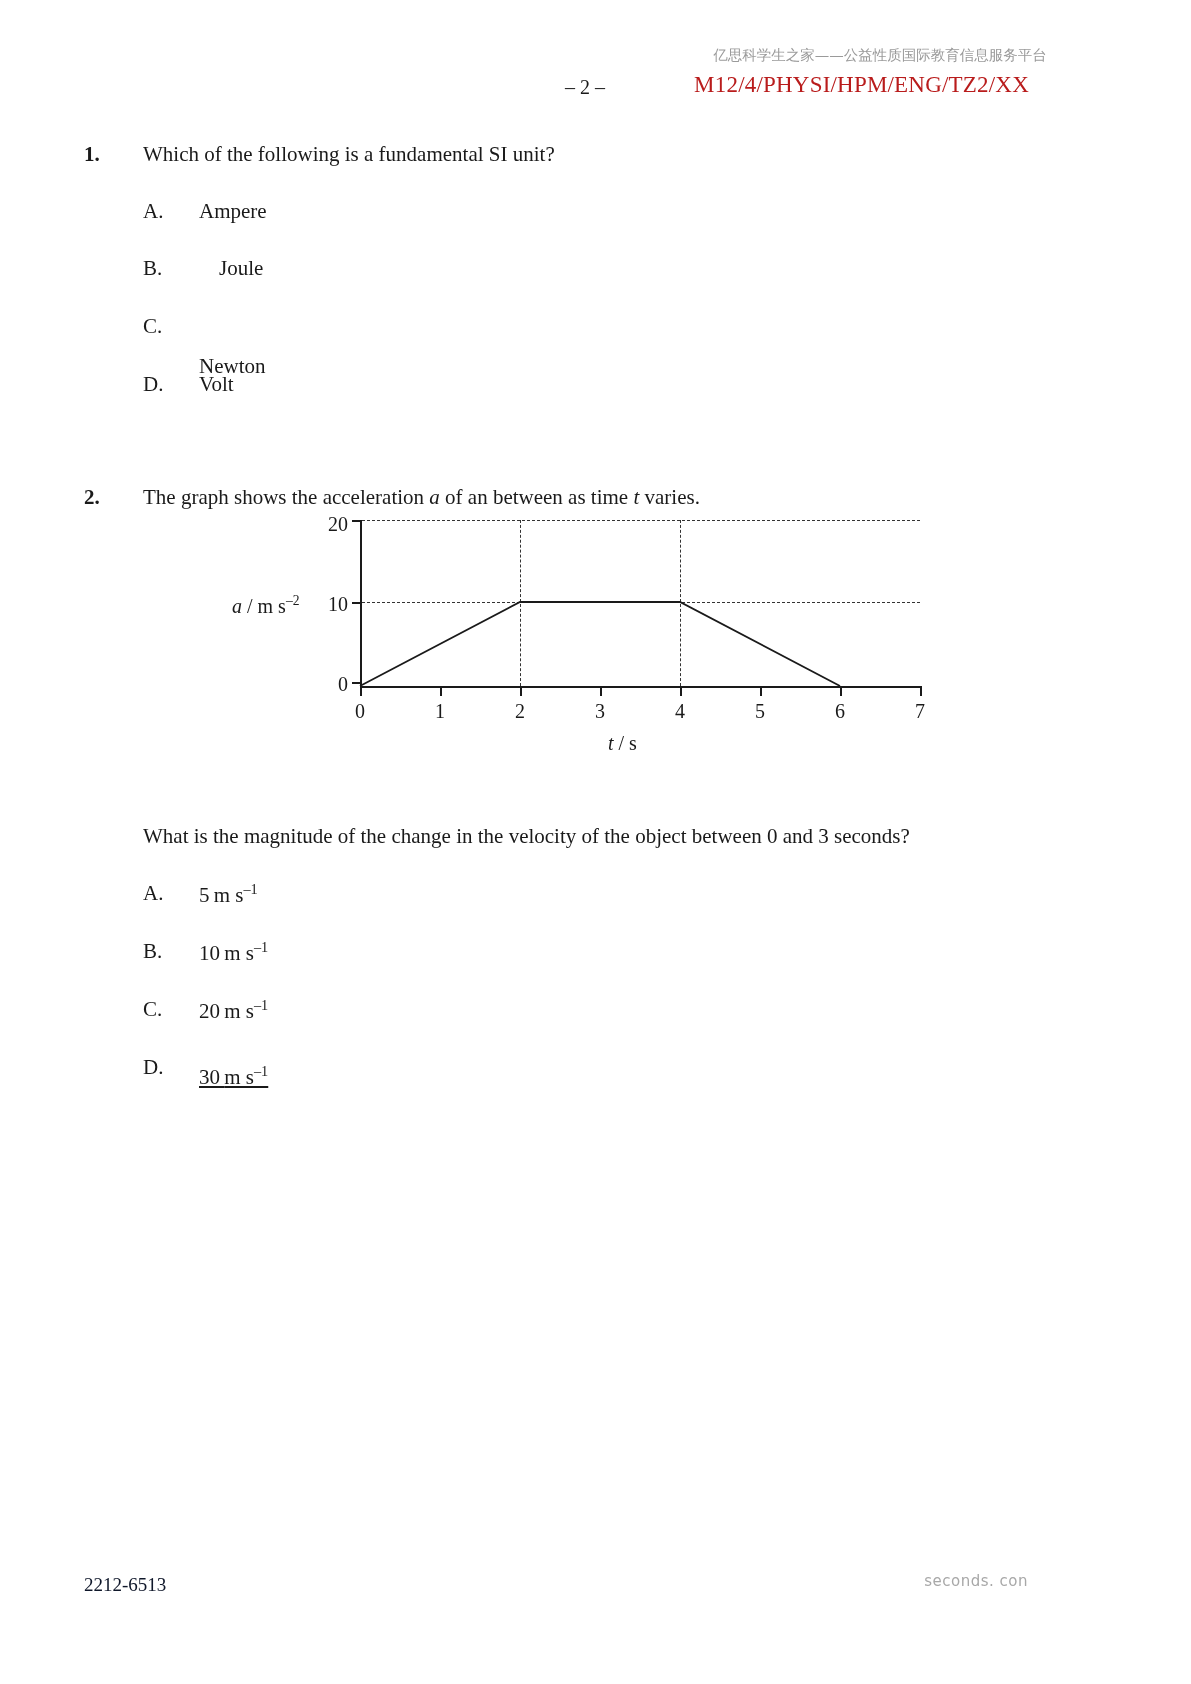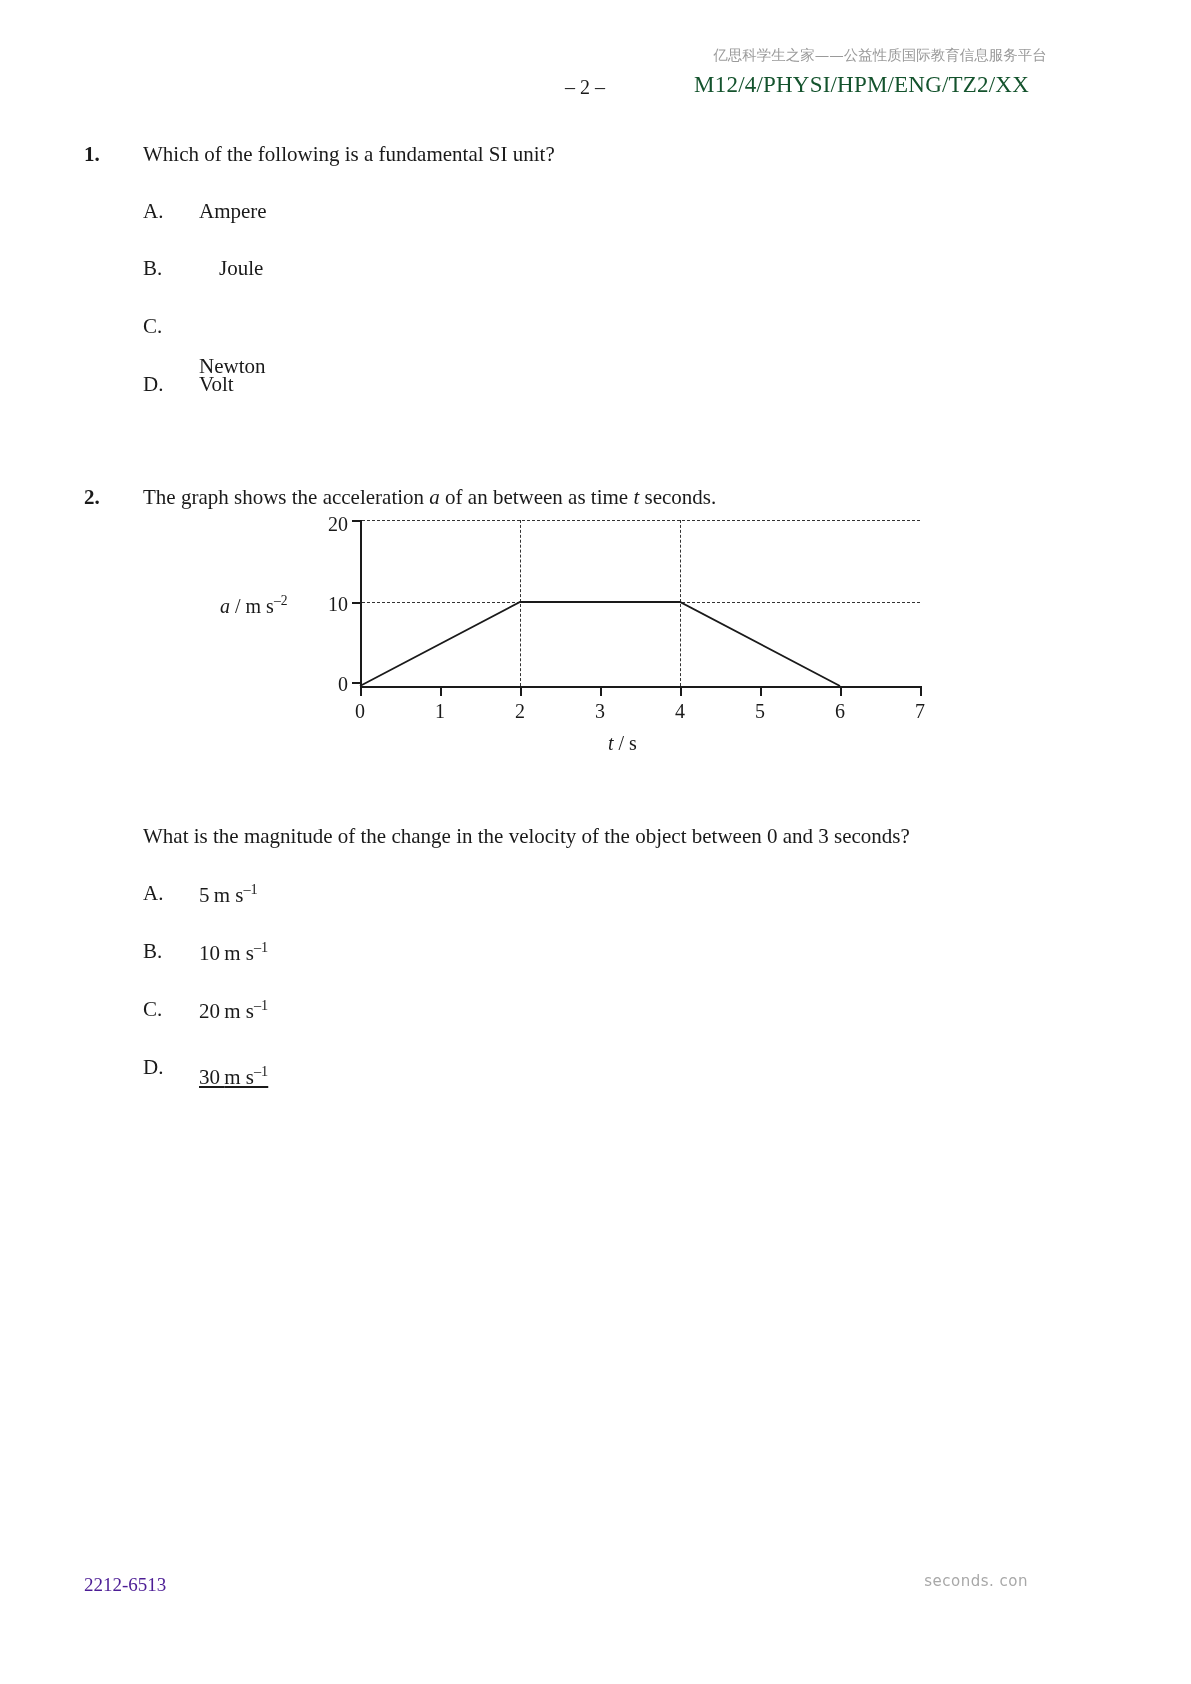--- a/index.html
+++ b/index.html
@@ -43,21 +43,21 @@
     text-align: center;
     font-size: 20px;
     color: #1a1a1a;
   }
   .paper-code {
     position: absolute;
     top: 72px;
     right: 162px;
     font-size: 23px;
     letter-spacing: 0.2px;
-    color: #14532d;
+    color: #b91c1c;
     white-space: nowrap;
   }
 
   
   .qnum {
     position: absolute;
     font-weight: bold;
     font-size: 21px;
   }
   .qtext {
@@ -118,38 +118,39 @@
   .tick-label-y {
     position: absolute;
     font-size: 20px;
     text-align: right;
     width: 46px;
   }
   .axis-label-y {
     position: absolute;
     font-size: 20px;
     white-space: nowrap;
+    margin-left: 12px;
   }
   .axis-label-x {
     position: absolute;
     font-size: 20px;
     white-space: nowrap;
   }
   .graph-svg {
     position: absolute;
     left: 0; top: 0;
   }
 
   
   .footer-code {
     position: absolute;
     left: 84px;
     bottom: 88px;
     font-size: 19px;
-    color: #4c1d95;
+    color: #0f172a;
   }
   .watermark-bottom {
     position: absolute;
     right: 163px;
     bottom: 94px;
     font-family: "DejaVu Sans", sans-serif;
     font-size: 15px;
     color: #a8a8a8;
     letter-spacing: 0.5px;
   }
@@ -173,21 +174,21 @@
   <div class="opt-text" style="left:199px; top:256px;margin-left:20px;">Joule</div>
 
   <div class="opt-letter" style="left:143px; top:314px;">C.</div>
   <div class="opt-text" style="left:199px; top:314px;margin-top:40px;">Newton</div>
 
   <div class="opt-letter" style="left:143px; top:372px;">D.</div>
   <div class="opt-text" style="left:199px; top:372px;">Volt</div>
 
   <div class="qnum" style="left:84px; top:485px;">2.</div>
   <div class="qtext" style="left:143px; top:485px;">
-    <span>The graph shows the acceleration </span><i class="v">a</i><span> of an between as time </span><i class="v">t</i><span> seconds.</span>
+    <span>The graph shows the acceleration </span><i class="v">a</i><span> of an between as time </span><i class="v">t</i><span> varies.</span>
   </div>
 
   <div class="graph-wrap">
 
     <div class="tick-label-y" style="left:62px; top:-7px;">20</div>
     <div class="tick-label-y" style="left:62px; top:73px;">10</div>
     <div class="tick-label-y" style="left:62px; top:153px;">0</div>
 
     <div class="axis-label-y" style="left:-20px; top:73px;"><i class="v">a</i> <span>/ m s</span><sup class="ex">–2</sup></div>
 

